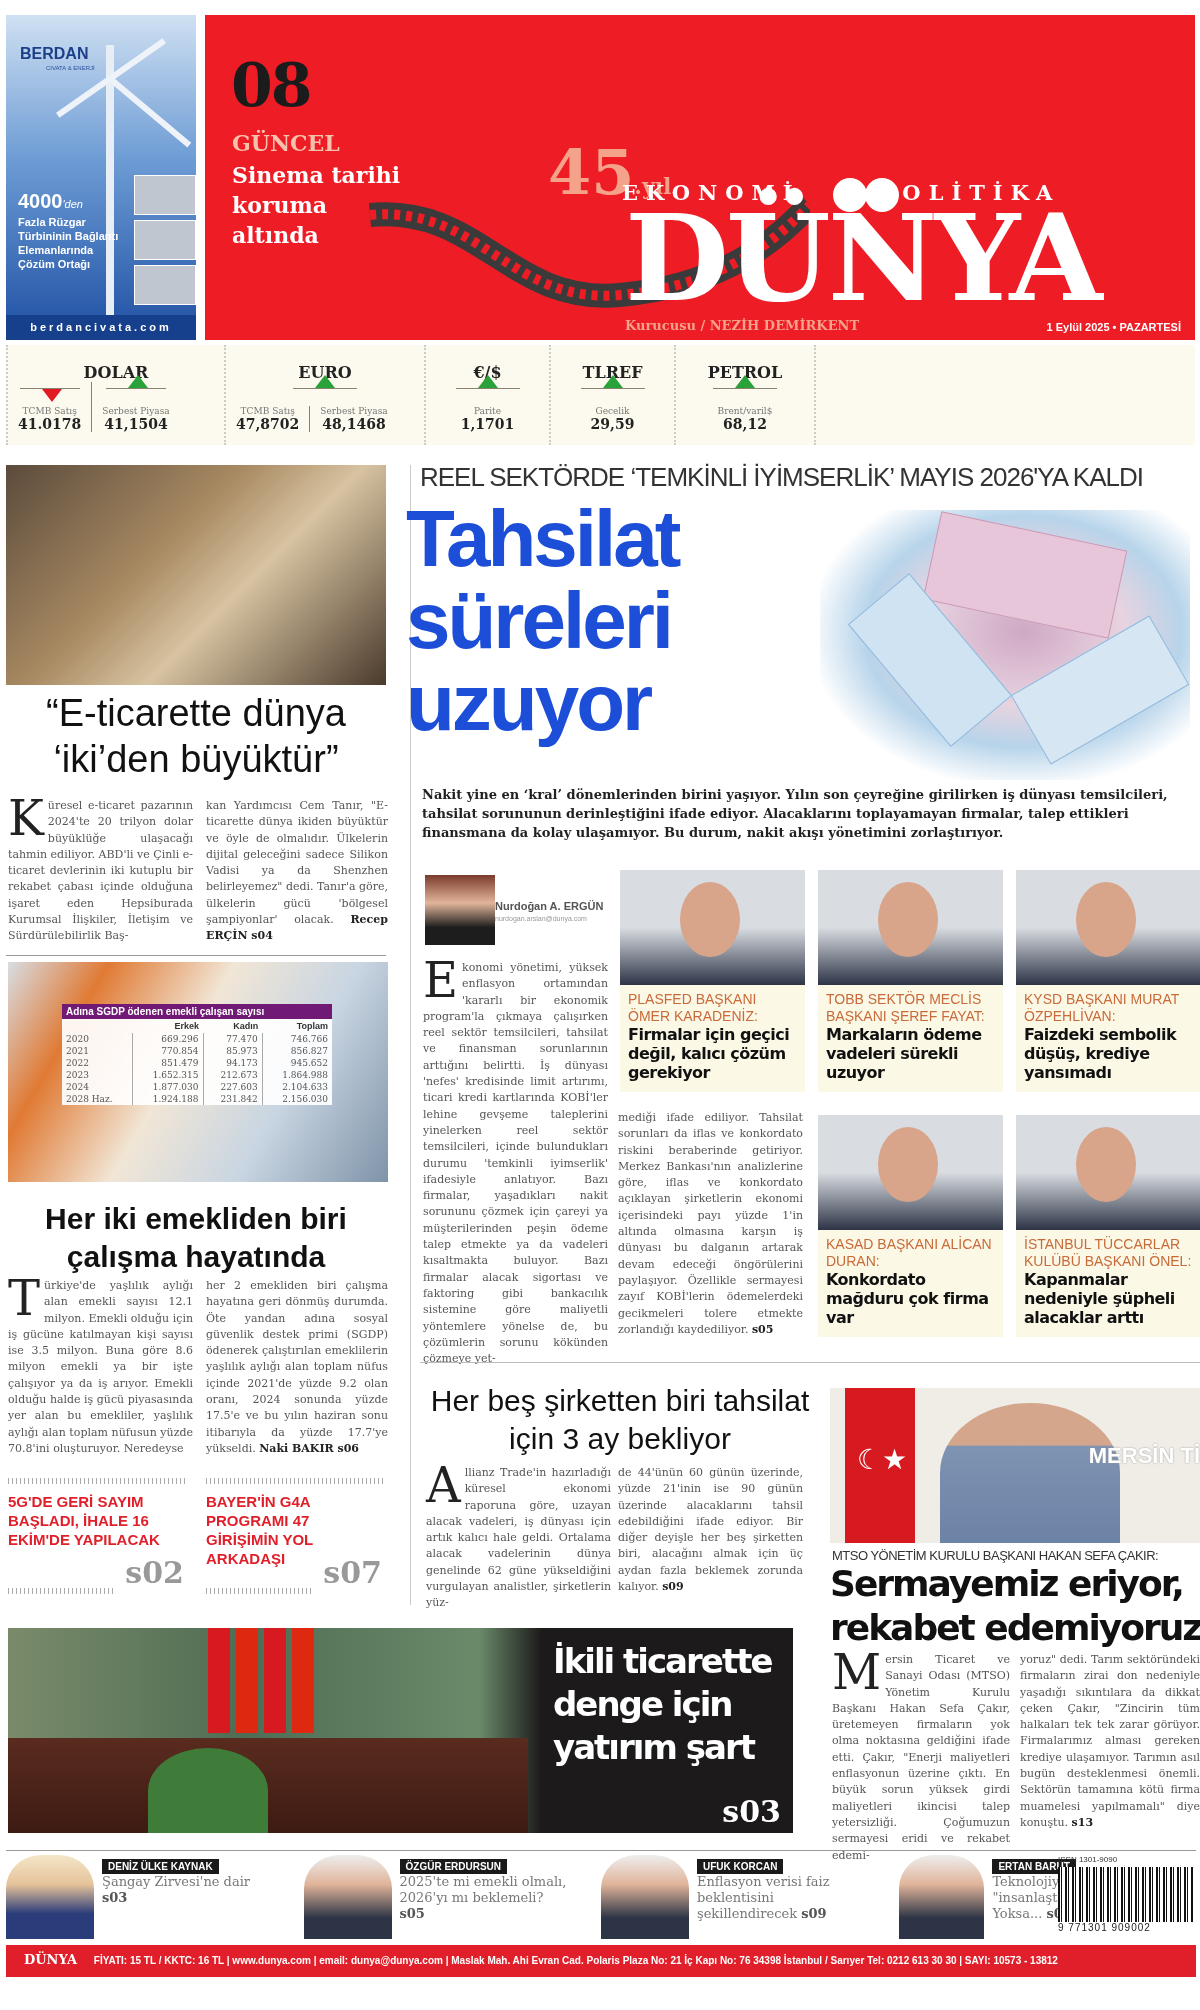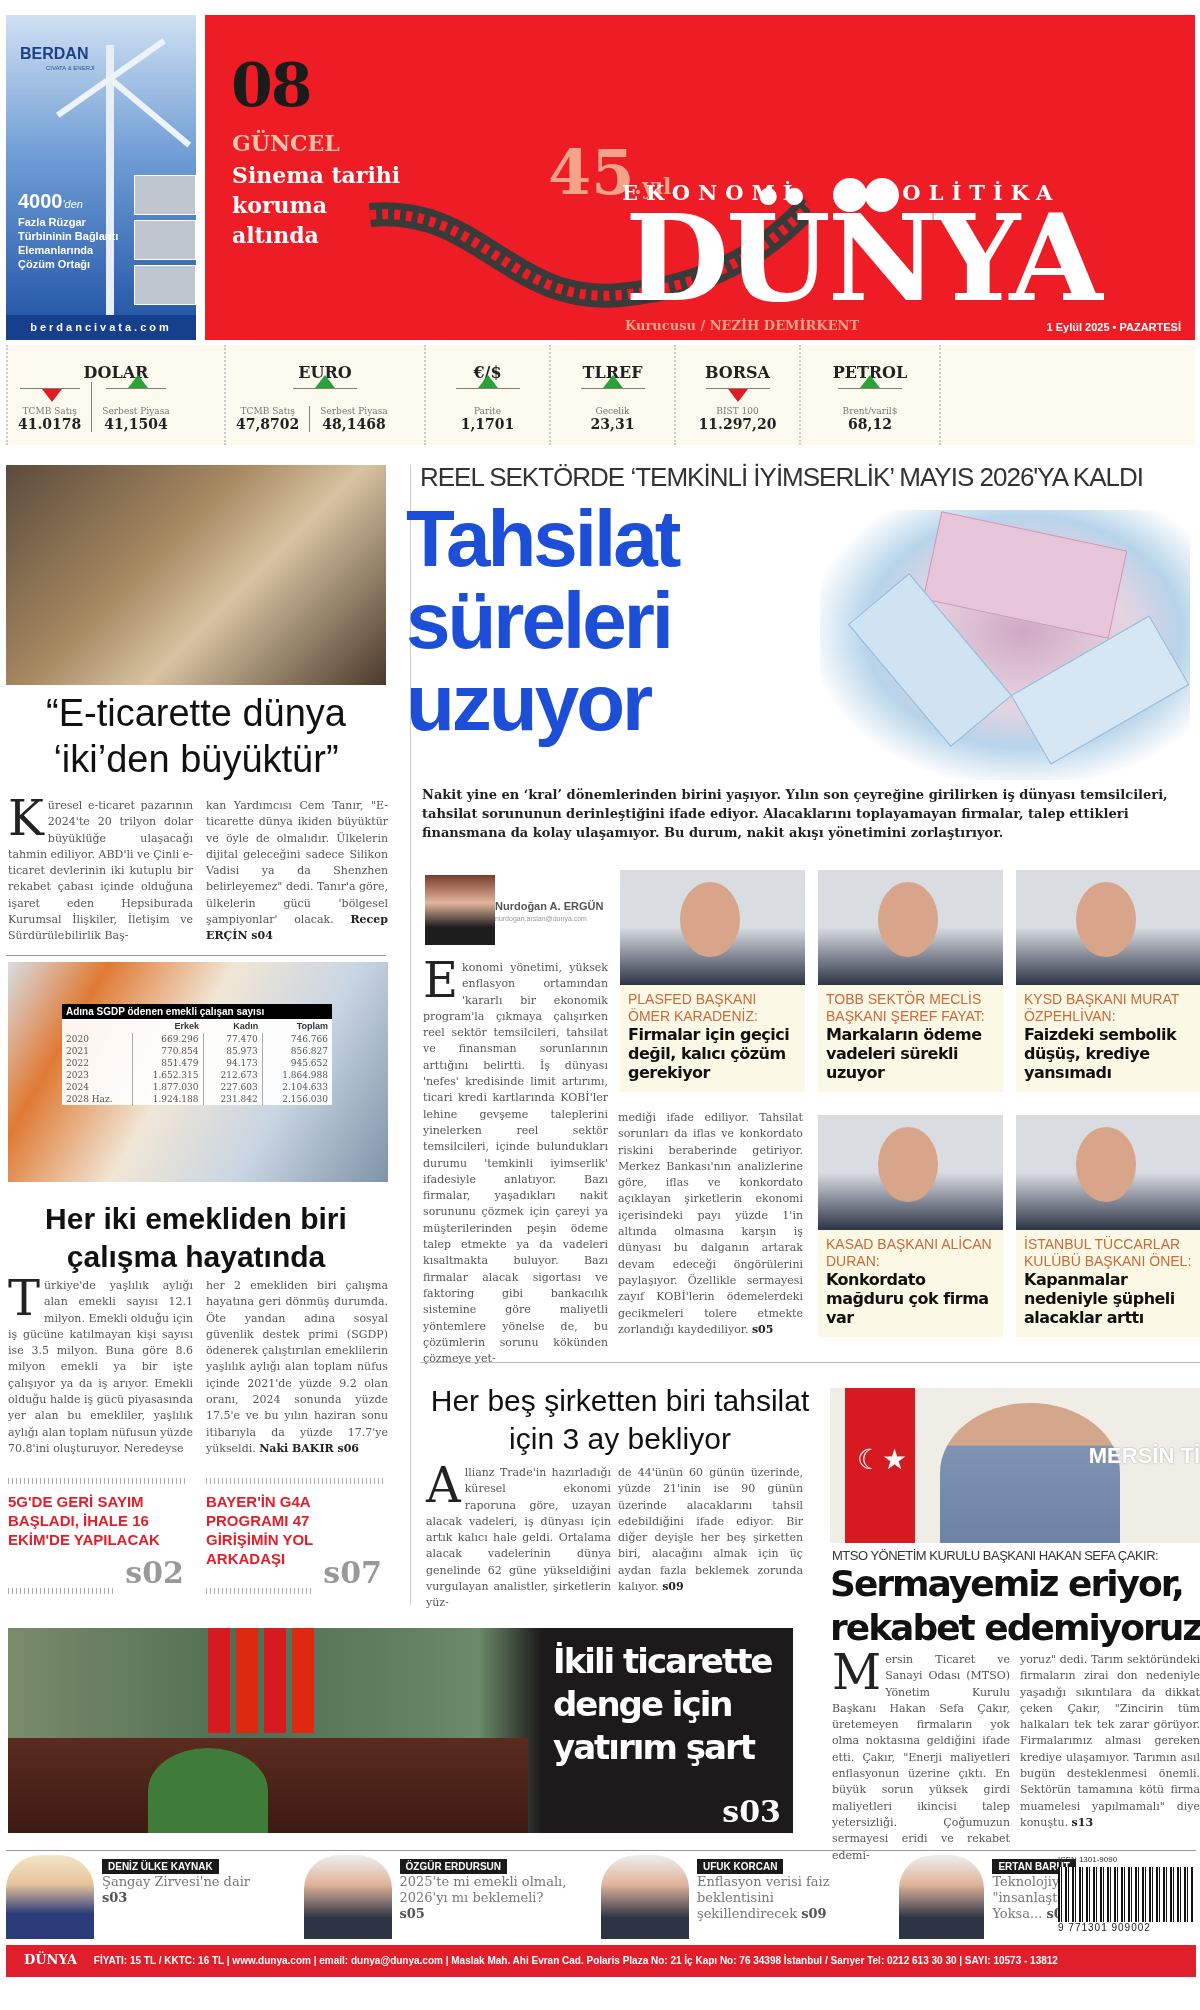--- a/index.html
+++ b/index.html
@@ -48,21 +48,21 @@
 #ecom-photo{left:6px;top:465px;width:380px;height:220px}
 #ecom-title{left:6px;top:690px;width:380px;text-align:center;font:38px/46px "Liberation Sans",sans-serif;color:#111}
 .body{font:11px/16.3px "DejaVu Serif",serif;color:#555;text-align:justify}
 .dropcap{float:left;font:48px/40px "DejaVu Serif",serif;color:#222;margin-right:4px}
 .byline{font:bold 11px "DejaVu Serif",serif;color:#222}
 #ecom-c1{left:8px;top:798px;width:185px}
 #ecom-c2{left:206px;top:798px;width:182px}
 #divider1{left:6px;top:955px;width:380px;height:1px;background:#999}
 #sgdp-photo{left:8px;top:962px;width:380px;height:220px;background:linear-gradient(120deg,#d8dde4 0%,#e07a34 20%,#f1e6d6 45%,#c8d5e2 70%,#7f93a8 100%)}
 #sgdp-table{left:62px;top:1004px;width:270px;background:rgba(255,255,255,0.92);font:9px "DejaVu Serif",serif}
-#sgdp-table .cap{background:#000000;color:#fff;font:bold 10px "Liberation Sans",sans-serif;padding:2px 4px}
+#sgdp-table .cap{background:#701a75;color:#fff;font:bold 10px "Liberation Sans",sans-serif;padding:2px 4px}
 #sgdp-table table{width:100%;border-collapse:collapse}
 #sgdp-table th{font:bold 9px "Liberation Sans",sans-serif;text-align:right;padding:2px 4px;color:#333}
 #sgdp-table td{text-align:right;padding:1px 4px;color:#555;border-left:1px solid #aaa}
 #sgdp-table td:first-child{text-align:left;border-left:none}
 #sgdp-title{left:6px;top:1200px;width:380px;text-align:center;font:bold 30px/38px "Liberation Sans",sans-serif;color:#111}
 #sgdp-c1{left:8px;top:1278px;width:185px}
 #sgdp-c2{left:206px;top:1278px;width:182px}
 .hatch{height:6px;background:repeating-linear-gradient(90deg,#aaa 0 1px,transparent 1px 4px)}
 #promo1,#promo2{top:1478px;width:180px;height:120px}
 #promo1{left:8px}#promo2{left:206px}
@@ -203,29 +203,21 @@
       </div>
     <div class="lbl">Parite</div>
       <div class="val">1,1701</div>
   </div>
   <div class="tk" style="width:125px">
     <div class="nm">TLREF</div>
     <div class="arrow">
         <span class="up"></span>
       </div>
     <div class="lbl">Gecelik</div>
-      <div class="val">23,31</div>
-  </div>
-  <div class="tk" style="width:125px">
-    <div class="nm">BORSA</div>
-    <div class="arrow">
-        <span class="down"></span>
-      </div>
-    <div class="lbl">BIST 100</div>
-      <div class="val">11.297,20</div>
+      <div class="val">29,59</div>
   </div>
   <div class="tk" style="width:140px">
     <div class="nm">PETROL</div>
     <div class="arrow">
         <span class="up"></span>
       </div>
     <div class="lbl">Brent/varil$</div>
       <div class="val">68,12</div>
   </div>
 </div>

